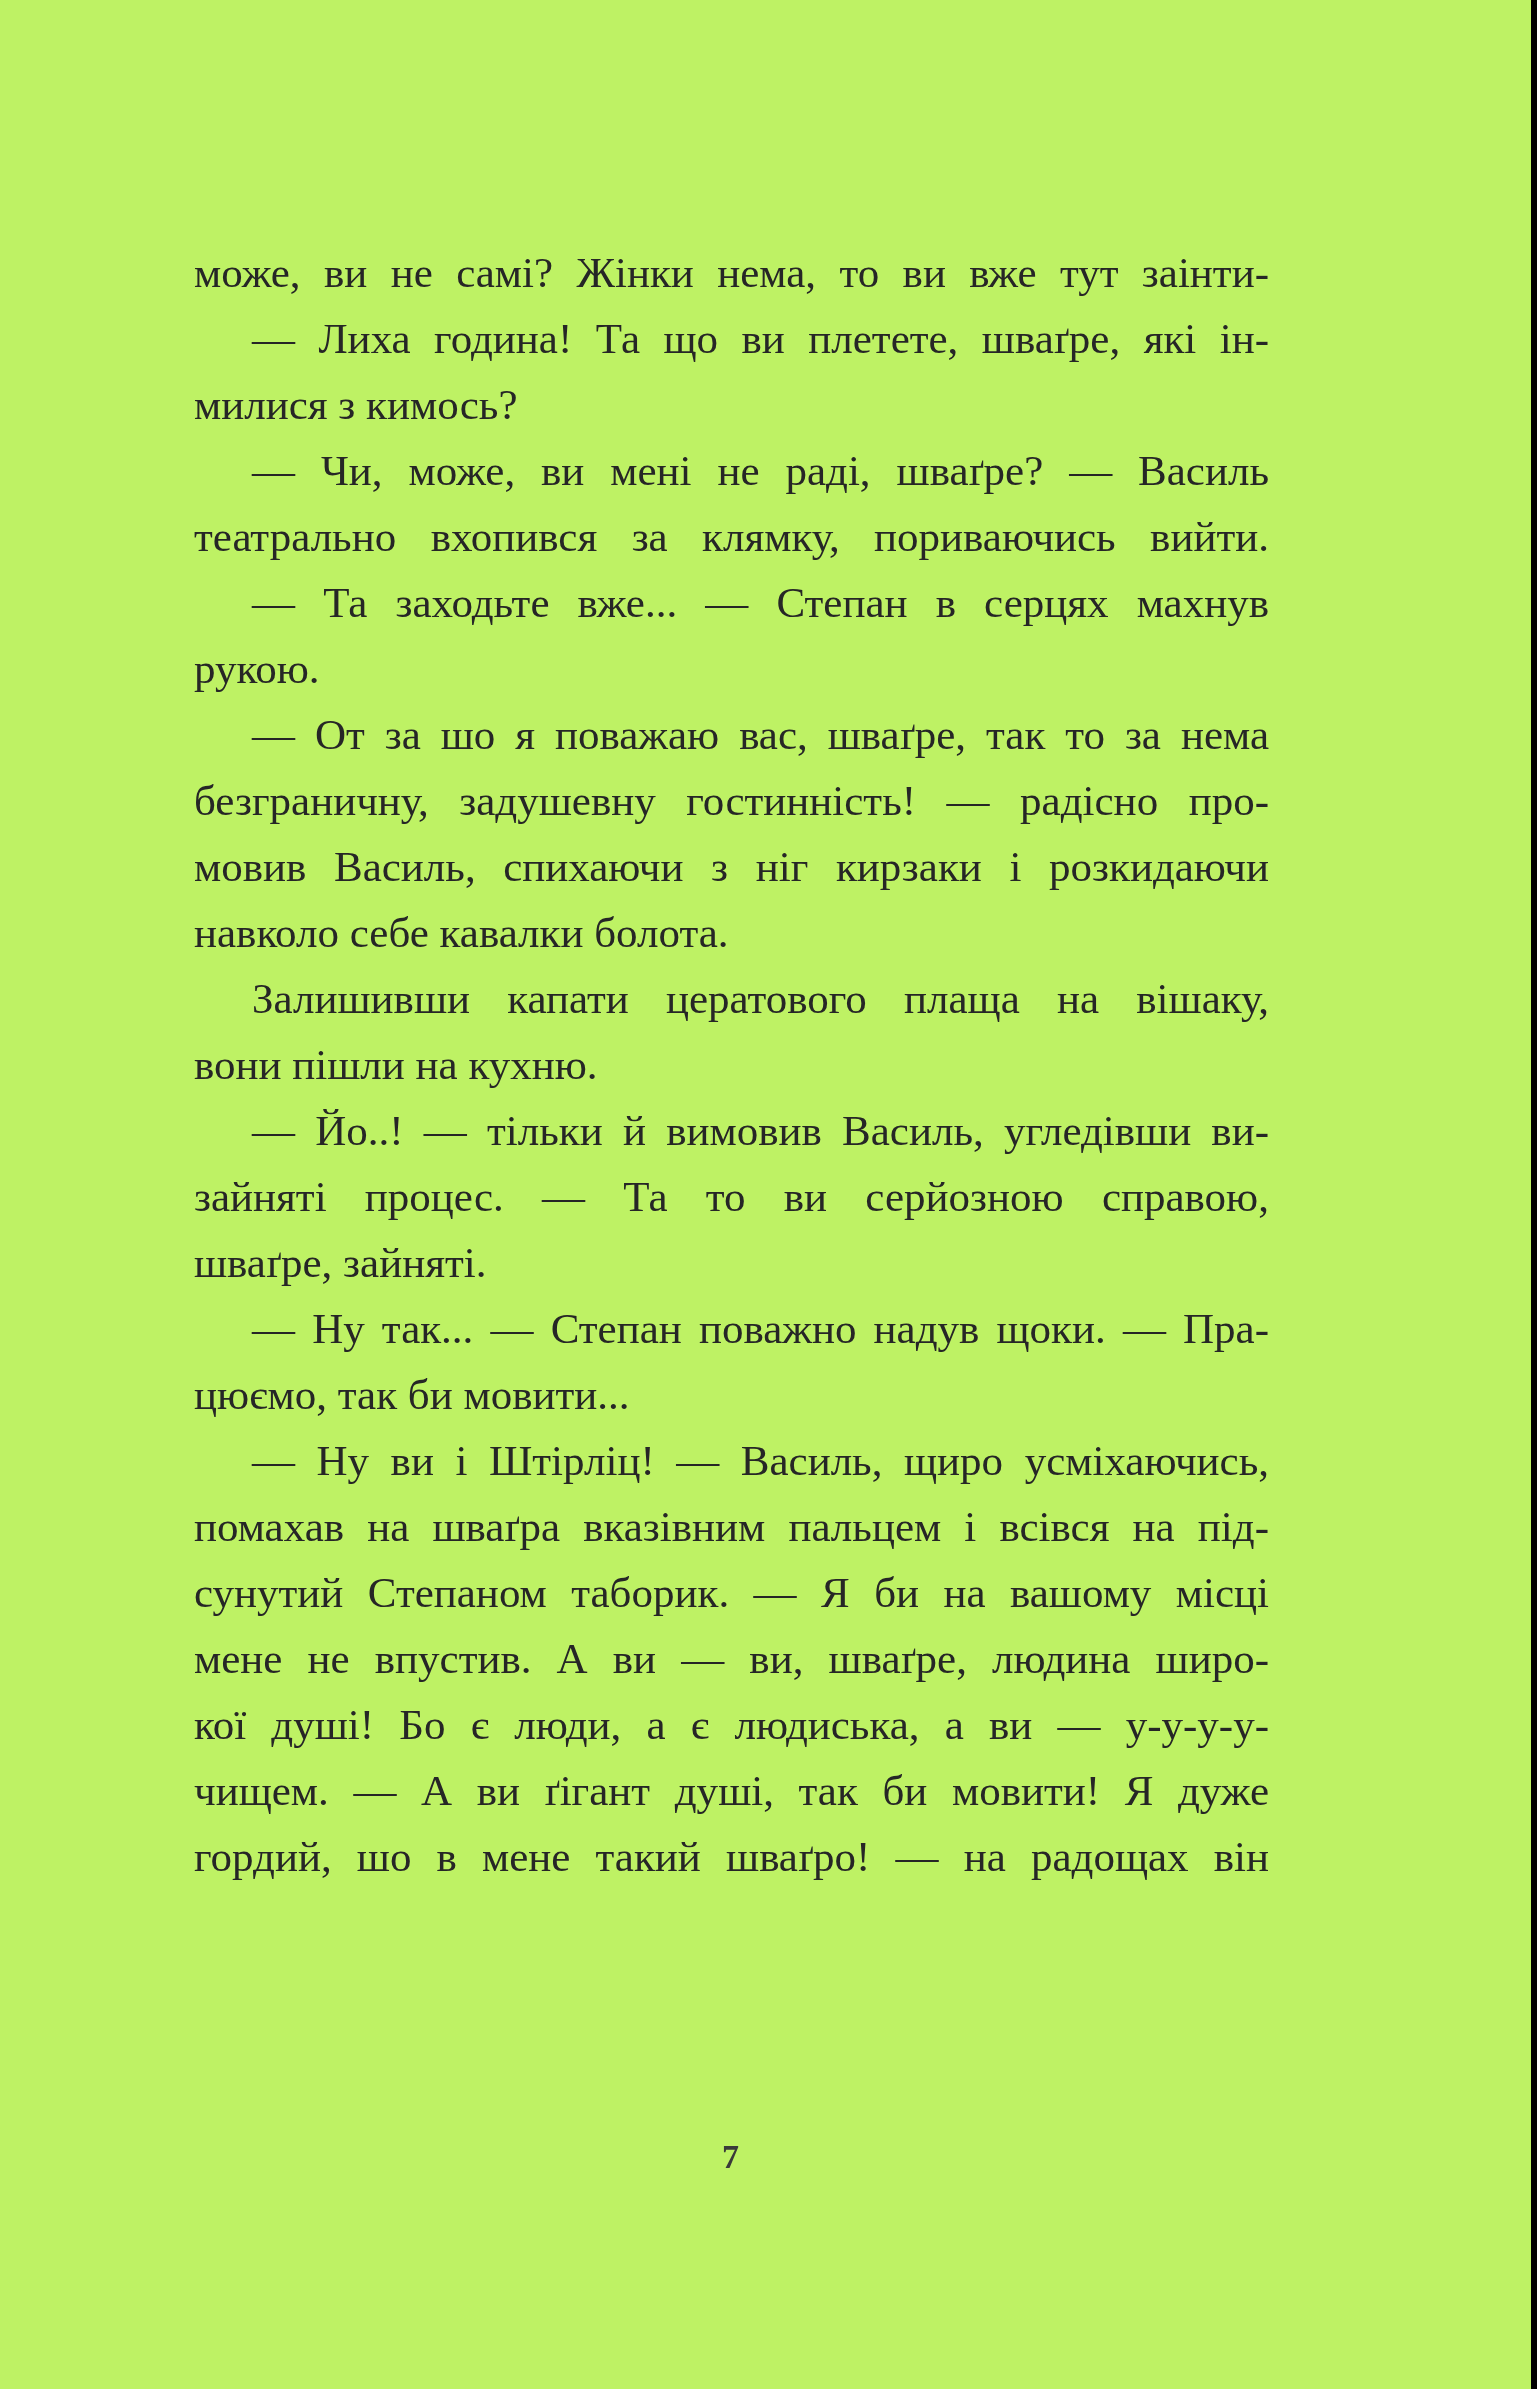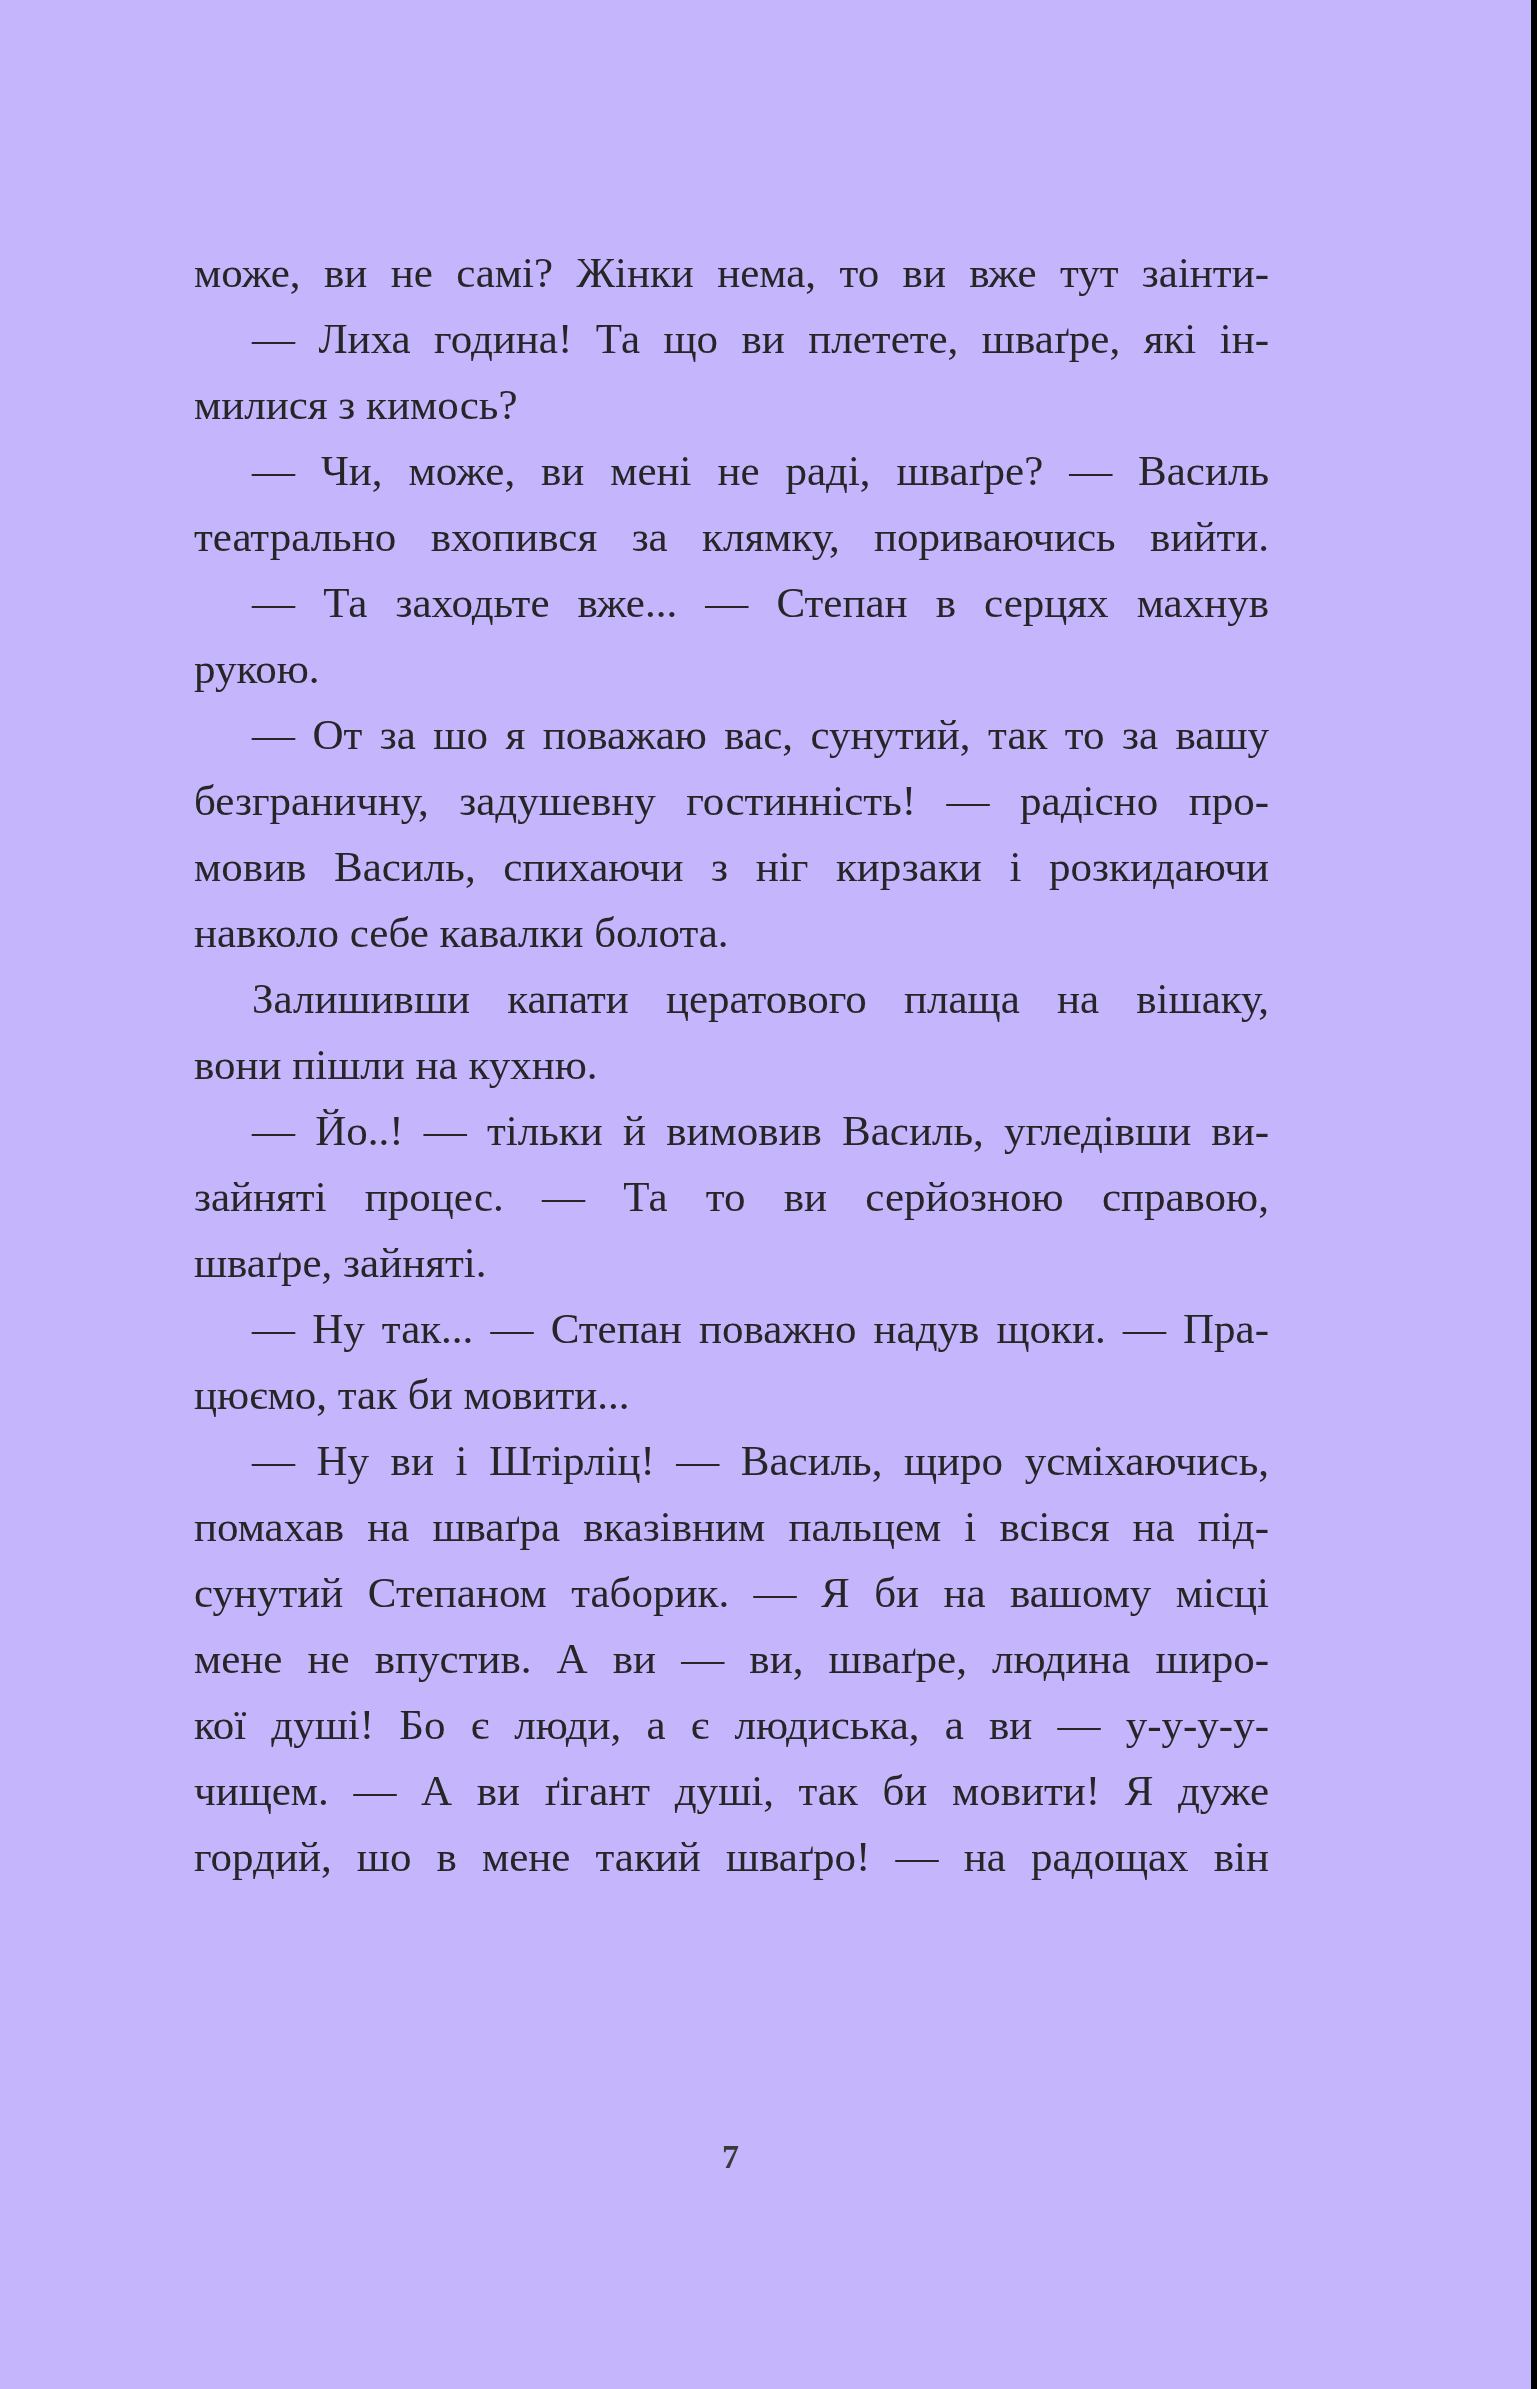--- a/index.html
+++ b/index.html
@@ -12,21 +12,21 @@
     height: 2389px;
     position: relative;
     overflow: hidden;
   }
   .page {
     position: absolute;
     left: 0;
     top: 0;
     width: 1531px;
     height: 2389px;
-    background: #c4b5fd;
+    background: #bef264;
   }
   .edge-bar {
     position: absolute;
     right: 0;
     top: 0;
     width: 6.4px;
     height: 2389px;
     background: #000000;
   }
   .text-block {
@@ -72,21 +72,21 @@
 
 <div class="page">
   <div class="text-block">
     <span class="line">може, ви не самі? Жінки нема, то ви вже тут заінти-</span>
     <span class="line indent">— Лиха година! Та що ви плетете, шваґре, які ін-</span>
     <span class="line short">милися з кимось?</span>
     <span class="line indent">— Чи, може, ви мені не раді, шваґре? — Василь</span>
     <span class="line">театрально вхопився за клямку, пориваючись вийти.</span>
     <span class="line indent">— Та заходьте вже... — Степан в серцях махнув</span>
     <span class="line short">рукою.</span>
-    <span class="line indent">— От за шо я поважаю вас, сунутий, так то за вашу</span>
+    <span class="line indent">— От за шо я поважаю вас, шваґре, так то за нема</span>
     <span class="line">безграничну, задушевну гостинність! — радісно про-</span>
     <span class="line">мовив Василь, спихаючи з ніг кирзаки і розкидаючи</span>
     <span class="line short">навколо себе кавалки болота.</span>
     <span class="line indent">Залишивши капати цератового плаща на вішаку,</span>
     <span class="line short">вони пішли на кухню.</span>
     <span class="line indent">— Йо..! — тільки й вимовив Василь, угледівши ви-</span>
     <span class="line">зайняті процес. — Та то ви серйозною справою,</span>
     <span class="line short">шваґре, зайняті.</span>
     <span class="line indent">— Ну так... — Степан поважно надув щоки. — Пра-</span>
     <span class="line short">цюємо, так би мовити...</span>

